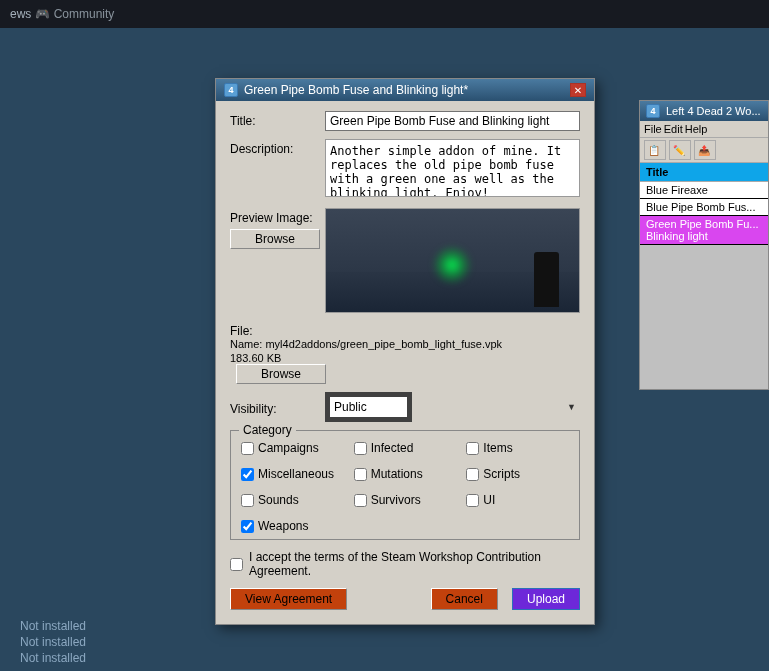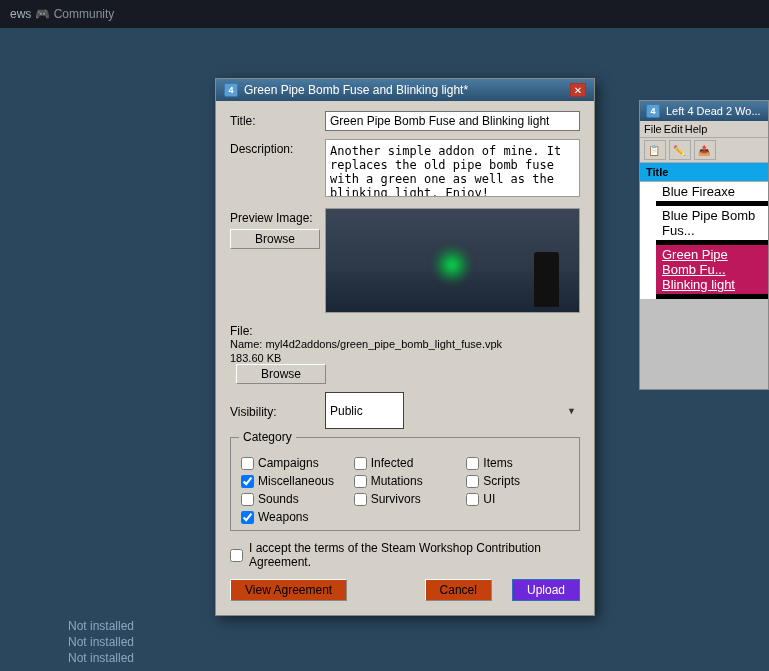--- a/index.html
+++ b/index.html
@@ -90,29 +90,27 @@
       font-weight: bold;
       font-size: 11px;
       border-bottom: 1px solid #aaa;
     }
     .right-panel-list {
       background: white;
       flex: 1;
     }
     .right-panel-list-item {
       padding: 2px 6px;
-      font-size: 13px;
-      color: #000;
-      border-bottom: 5px solid #000000;
-      margin-left: 16px;
+      font-size: 11px;
+      color: #000;
+      border-bottom: 1px solid #000000;
     }
     .right-panel-list-item.selected {
-      background: #be185d;
+      background: #d946ef;
       color: white;
-      text-decoration: underline;
     }
 
     
     .dialog {
       position: absolute;
       top: 50px;
       left: 215px;
       width: 380px;
       background: #d4d0c8;
       border: 1px solid #888;
@@ -288,24 +286,24 @@
 
     
     .visibility-row {
       display: flex;
       align-items: center;
       margin-bottom: 8px;
     }
     .select-input {
       flex: 1;
       background: white;
-      border: 1px solid #404040;
+      border: 5px solid #404040;
       padding: 2px 4px;
       font-size: 12px;
-      height: 37px;
+      height: 30px;
       appearance: none;
       -webkit-appearance: none;
       position: relative;
     }
     .select-wrapper {
       flex: 1;
       position: relative;
     }
     .select-wrapper::after {
       content: '▼';
@@ -329,22 +327,22 @@
       position: absolute;
       top: -8px;
       left: 8px;
       background: #d4d0c8;
       padding: 0 4px;
       font-size: 12px;
     }
     .category-grid {
       display: grid;
       grid-template-columns: repeat(3, 1fr);
-      gap: 4px 10px;
-      margin-top: 12px;
+      gap: 12px 10px;
+      margin-top: 4px;
     }
     .checkbox-item {
       display: flex;
       align-items: center;
       gap: 4px;
       font-size: 12px;
     }
     .checkbox-item input[type="checkbox"] {
       width: 13px;
       height: 13px;
@@ -378,34 +376,33 @@
       border-top-color: #fff;
       border-left-color: #fff;
     }
     .btn-blue {
       background: #6d28d9;
       color: white;
       border: 1px solid #2a70b9;
     }
     .btn-group {
       display: flex;
-      gap: 20px;
+      gap: 14px;
       margin-left: 20px;
     }
 
     
     .bottom-status {
       position: absolute;
       bottom: 0;
       left: 0;
       right: 6px;
       padding: 4px 20px;
       color: #8ba7c0;
       font-size: 12px;
-      margin-left: 48px;
     }
     .status-line {
       margin: 2px 0;
     }
   </style>
 </head>
 <body>
 
 <div class="top-nav">
   <span>ews</span>

